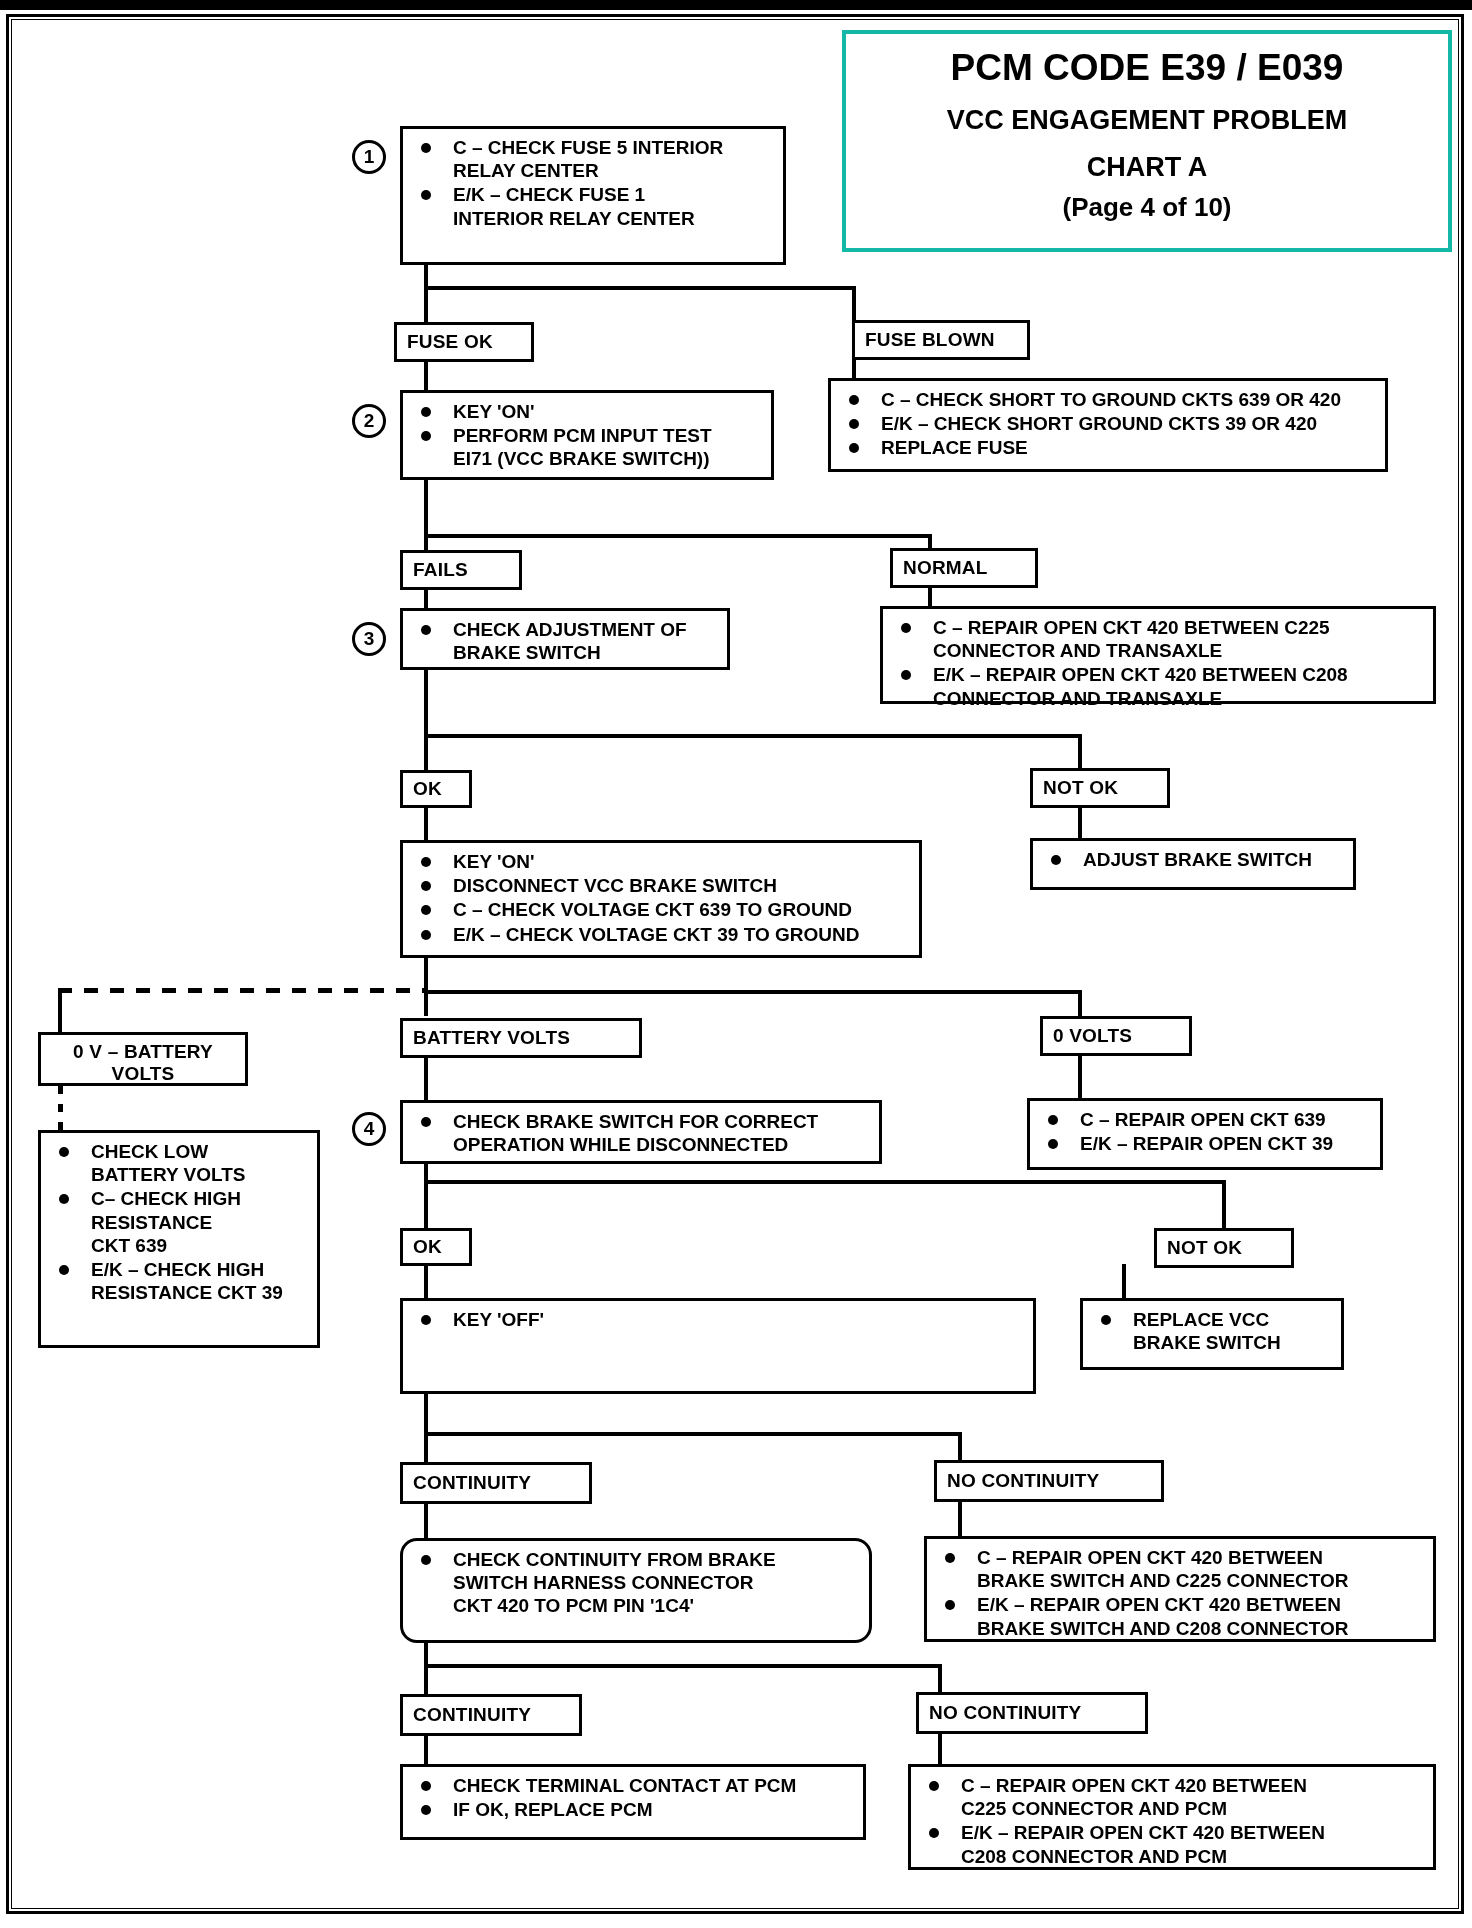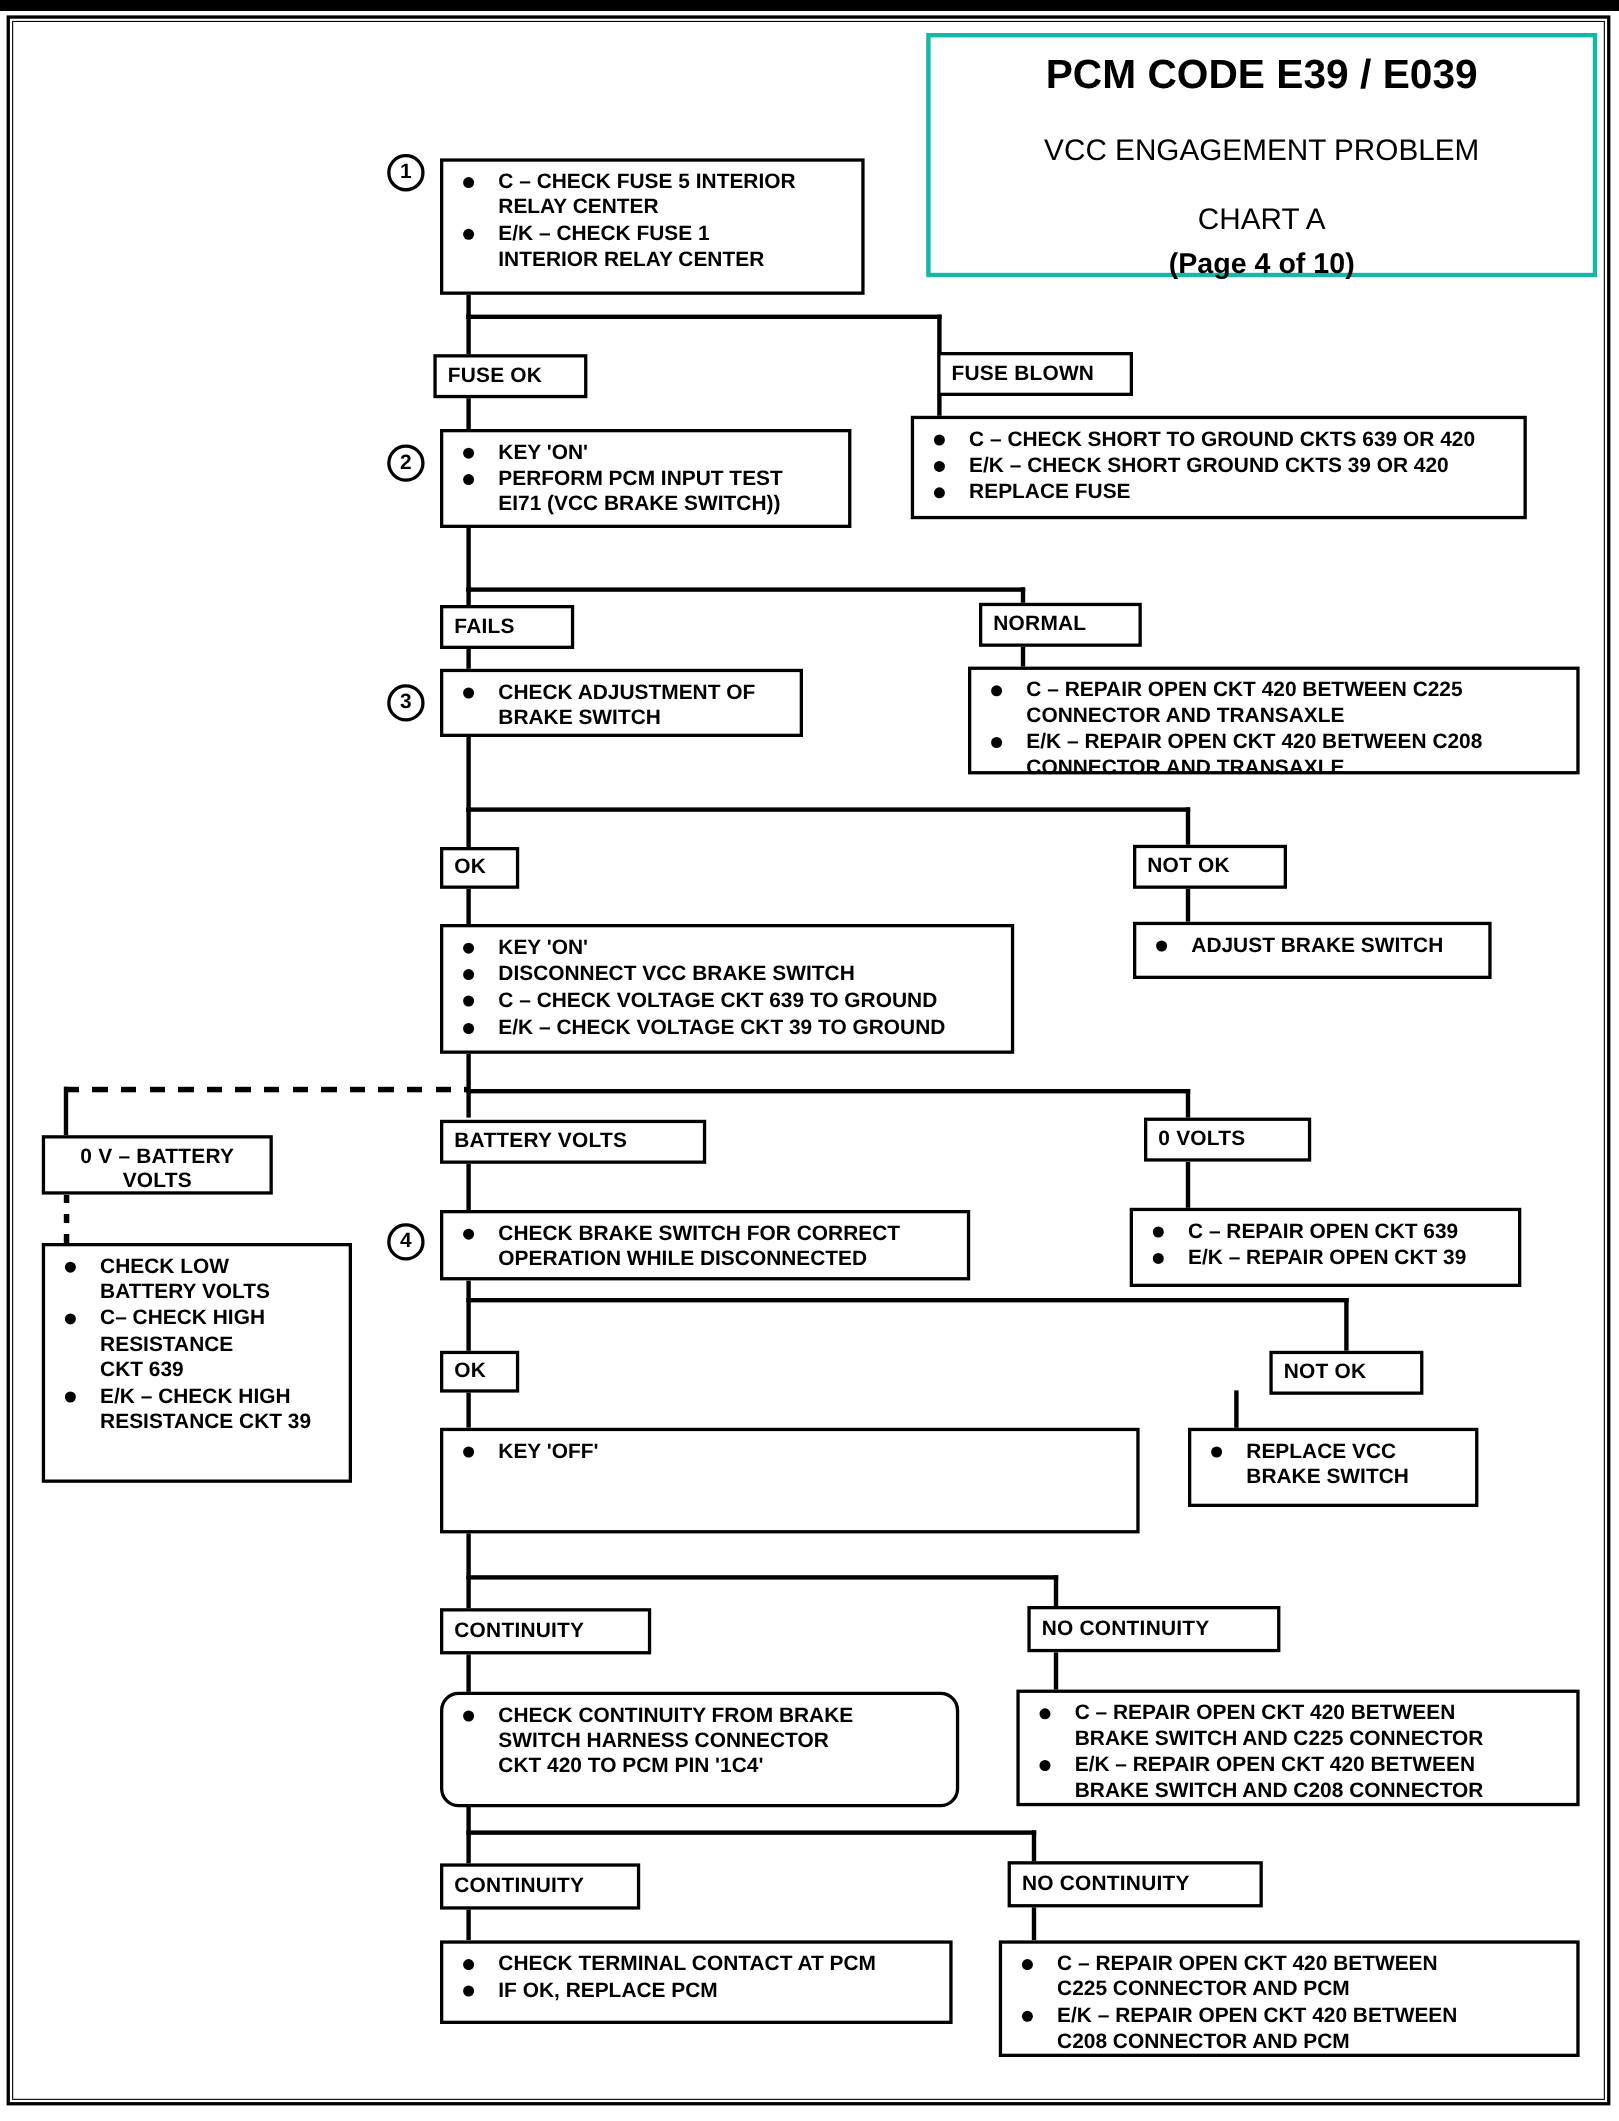--- a/index.html
+++ b/index.html
@@ -52,21 +52,21 @@
   
   .titleblock{
     position:absolute;
     border:4px solid #14b8a6;
     box-sizing:border-box;
     background:#fff;
     text-align:center;
     z-index:7;
   }
   .t1{font-size:37px;font-weight:bold;letter-spacing:0px;margin-top:14px;line-height:1.1;}
-  .t2{font-size:27px;font-weight:normal;margin-top:32px;line-height:1.16;}
+  .t2{font-size:27px;font-weight:bold;margin-top:16px;line-height:1.16;}
   .t3{font-size:26px;font-weight:bold;margin-top:10px;line-height:1.15;}
 
   
   ul.blist{
     list-style:none;
     margin:0;
     padding:7px 6px 6px 6px;
     font-size:19px;
     font-weight:bold;
     line-height:1.22;
@@ -179,21 +179,21 @@
   <div class="vline" style="left:958px;top:1502px;height:36px;"></div>
 
   <div class="vline" style="left:424px;top:1628px;height:70px;"></div>
   <div class="hline" style="left:424px;top:1664px;width:518px;"></div>
   <div class="vline" style="left:938px;top:1664px;height:32px;"></div>
 
   <div class="vline" style="left:424px;top:1730px;height:34px;"></div>
   <div class="vline" style="left:938px;top:1730px;height:34px;"></div>
 
   <div class="stepnum" style="left:352px;top:140px;">1</div>
-  <div class="box" style="left:400px;top:144px;width:386px;height:124px;">
+  <div class="box" style="left:400px;top:126px;width:386px;height:139px;">
     <ul class="blist">
       <li>C – CHECK FUSE 5 INTERIOR
 RELAY  CENTER</li>
       <li>E/K – CHECK FUSE 1
 INTERIOR RELAY CENTER</li>
     </ul>
   </div>
 
   <div class="lbl" style="left:394px;top:322px;width:140px;height:40px;">FUSE OK</div>
   <div class="lbl" style="left:852px;top:320px;width:178px;height:40px;">FUSE BLOWN</div>

